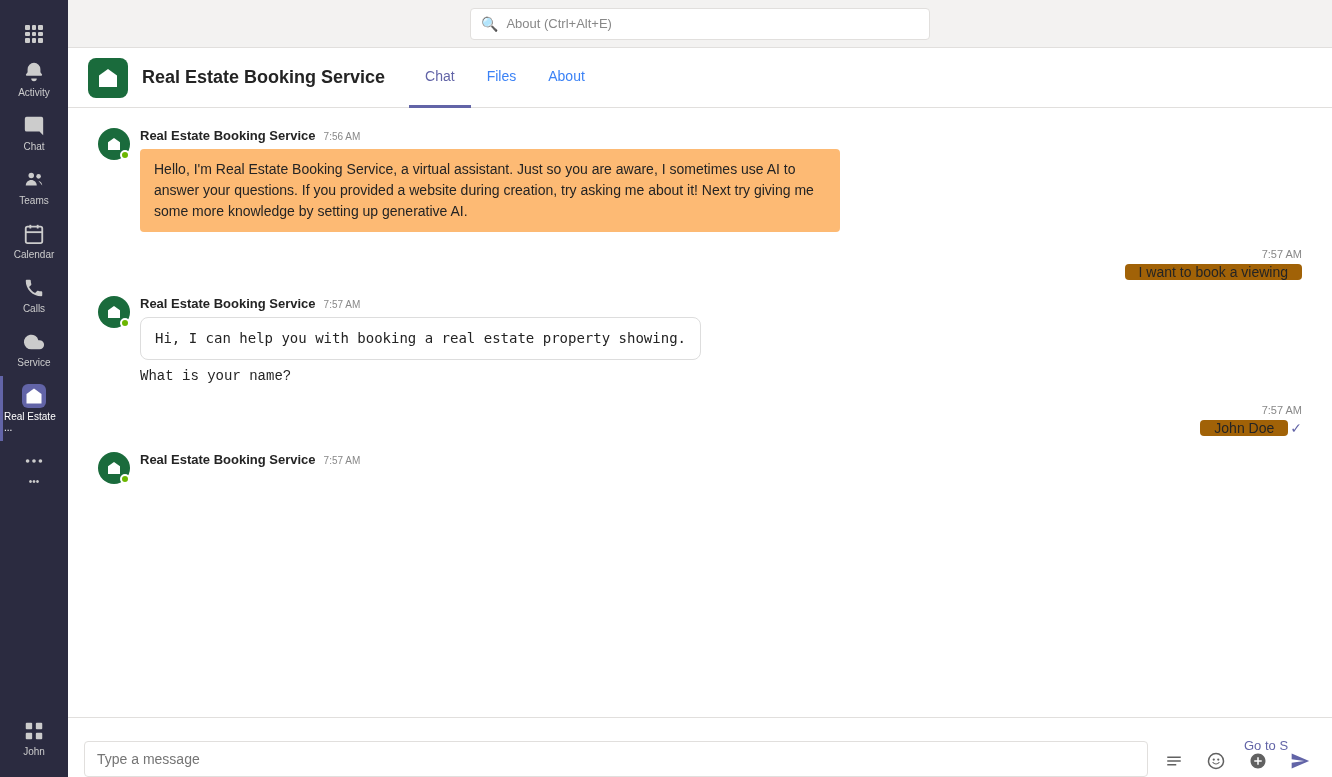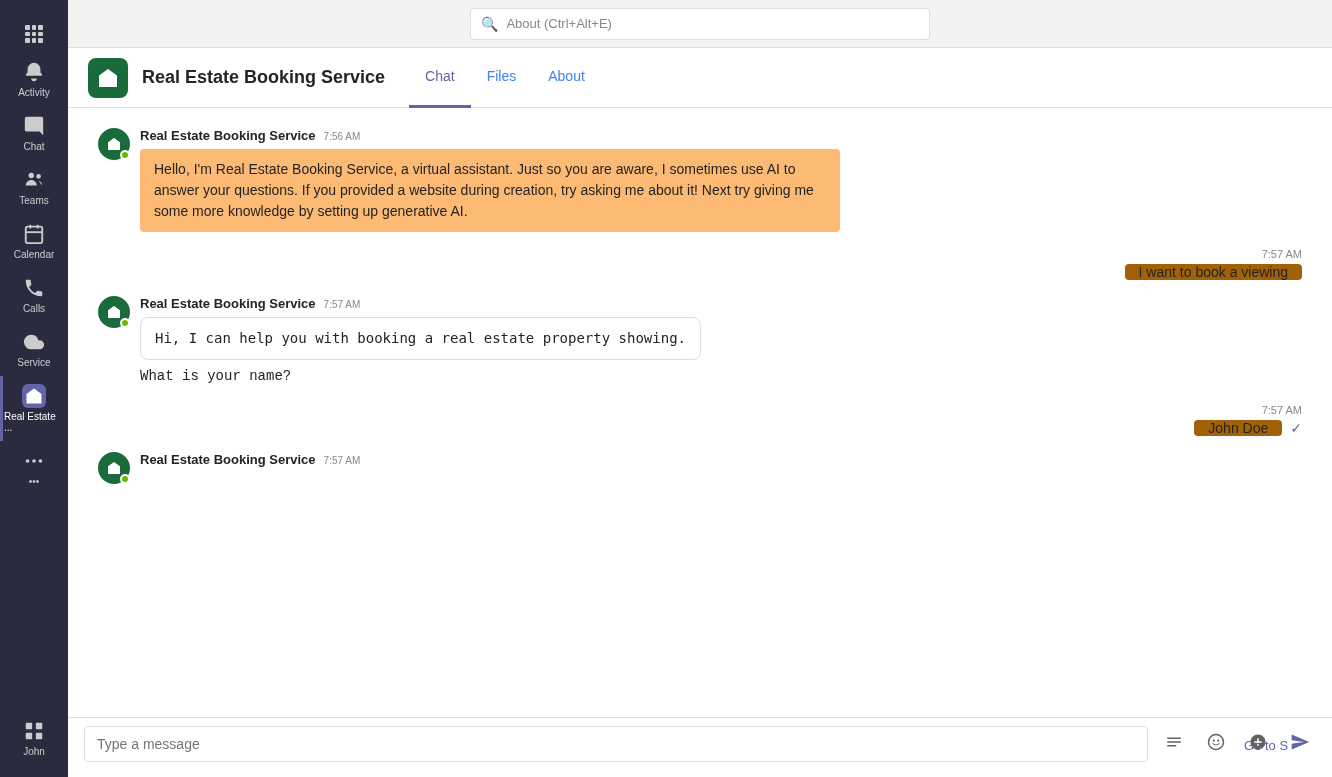--- a/index.html
+++ b/index.html
@@ -253,34 +253,34 @@
       background: #a16207;
       border-radius: 4px;
       padding: 0 14px;
       font-size: 14px;
       color: #242424;
       max-width: 400px;
     }
     .user-bubble-with-check {
       display: flex;
       align-items: flex-end;
-      gap: 8px;
+      gap: 2px;
     }
     .check-icon {
       color: #6264a7;
       font-size: 14px;
     }
 
     
     .input-bar {
       height: 60px;
       border-top: 1px solid #e1dfdd;
       display: flex;
-      align-items: flex-start;
-      padding: 8px 16px;
+      align-items: flex-end;
+      padding: 0 16px;
       gap: 10px;
       flex-shrink: 0;
       background: #fff;
     }
     .input-field {
       flex: 1;
       height: 36px;
       border: 1px solid #e1dfdd;
       border-radius: 4px;
       padding: 0 12px;

